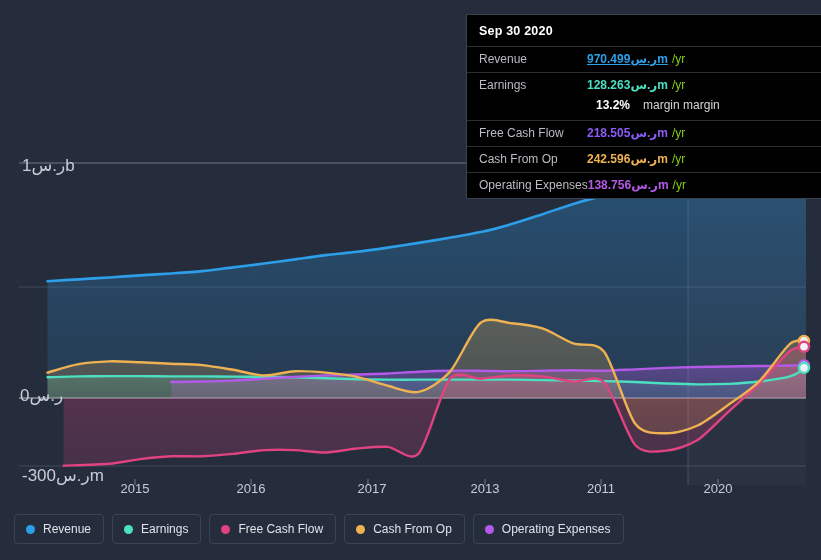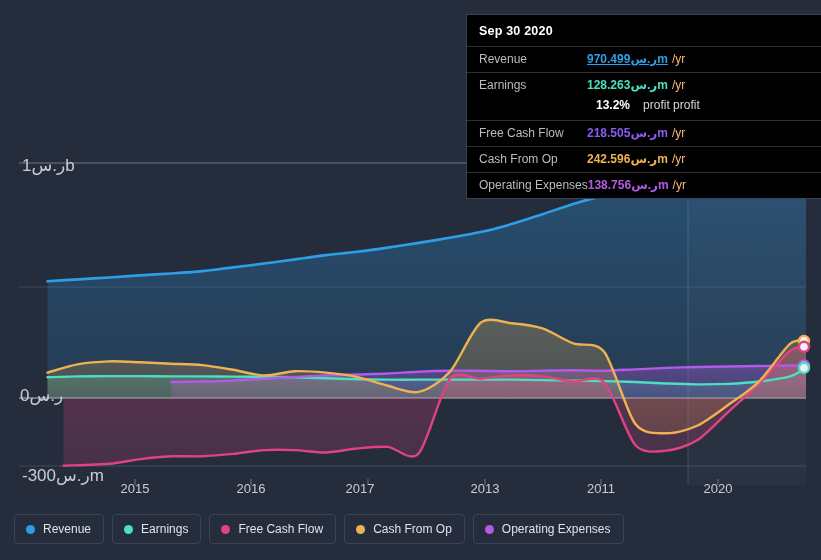--- a/index.html
+++ b/index.html
@@ -35,21 +35,21 @@
     padding:9px 12px 8px 12px;letter-spacing:.2px;
   }
   .tt-row{
     display:flex;align-items:baseline;
     border-top:1px solid #2e2e2e;
     padding:5px 12px 5px 12px;
     font-size:12px;line-height:15px;
   }
   .tt-row .tt-label{flex:0 0 108px;color:#b9bcc2;white-space:nowrap;}
   .tt-row .tt-val{font-weight:bold;white-space:nowrap;}
-  .tt-row .tt-unit{color:#fdba74;margin-left:4px;white-space:nowrap;}
+  .tt-row .tt-unit{color:#84cc16;margin-left:4px;white-space:nowrap;}
   .tt-row.sub{border-top:none;padding-top:0;padding-bottom:7px;gap:9px;}
   .tt-row.sub .tt-label{flex:0 0 108px;}
   .tt-row.sub .tt-val{color:#ffffff;}
   .tt-row.sub .tt-unit{color:#d4d6da;}
 
   
   #legend{position:absolute;left:14px;top:514px;display:flex;gap:8px;}
   .lg{
     display:flex;align-items:center;gap:8px;
     border:1px solid #3a4456;border-radius:4px;
@@ -133,21 +133,21 @@
     </svg>
   </div>
 
   <div class="ylab top">1ر.سb</div>
   <div class="ylab zero">0ر.س</div>
   <div class="ylab bot">-300ر.سm</div>
 
   <div id="xlabels">
       <div class="xlab" style="left: 135px;">2015</div>
       <div class="xlab" style="left: 251px;">2016</div>
-      <div class="xlab" style="left: 360px; text-align: center;">2017</div>
+      <div class="xlab" style="left: 372px; text-align: center;">2017</div>
       <div class="xlab" style="left: 485px;">2013</div>
       <div class="xlab" style="left: 601px;">2011</div>
       <div class="xlab" style="left: 718px;">2020</div>
     </div>
 
   <div id="tooltip">
     <div class="tt-date">Sep 30 2020</div>
     <div id="tt-rows">
         <div class="tt-row">
           <span class="tt-label">Revenue</span>
@@ -155,21 +155,21 @@
           <span class="tt-unit">/yr</span>
         </div>
         <div class="tt-row">
           <span class="tt-label">Earnings</span>
           <span class="tt-val" style="color: rgb(74, 224, 192);">128.263ر.سm</span>
           <span class="tt-unit">/yr</span>
         </div>
         <div class="tt-row sub">
           <span class="tt-label"></span>
           <span class="tt-val" style="color: rgb(255, 255, 255);">13.2%</span>
-          <span class="tt-unit">profit profit</span>
+          <span class="tt-unit">margin margin</span>
         </div>
         <div class="tt-row">
           <span class="tt-label">Free Cash Flow</span>
           <span class="tt-val" style="color: #8b5cf6;">218.505ر.سm</span>
           <span class="tt-unit">/yr</span>
         </div>
         <div class="tt-row">
           <span class="tt-label">Cash From Op</span>
           <span class="tt-val" style="color: rgb(239, 178, 82);">242.596ر.سm</span>
           <span class="tt-unit">/yr</span>

